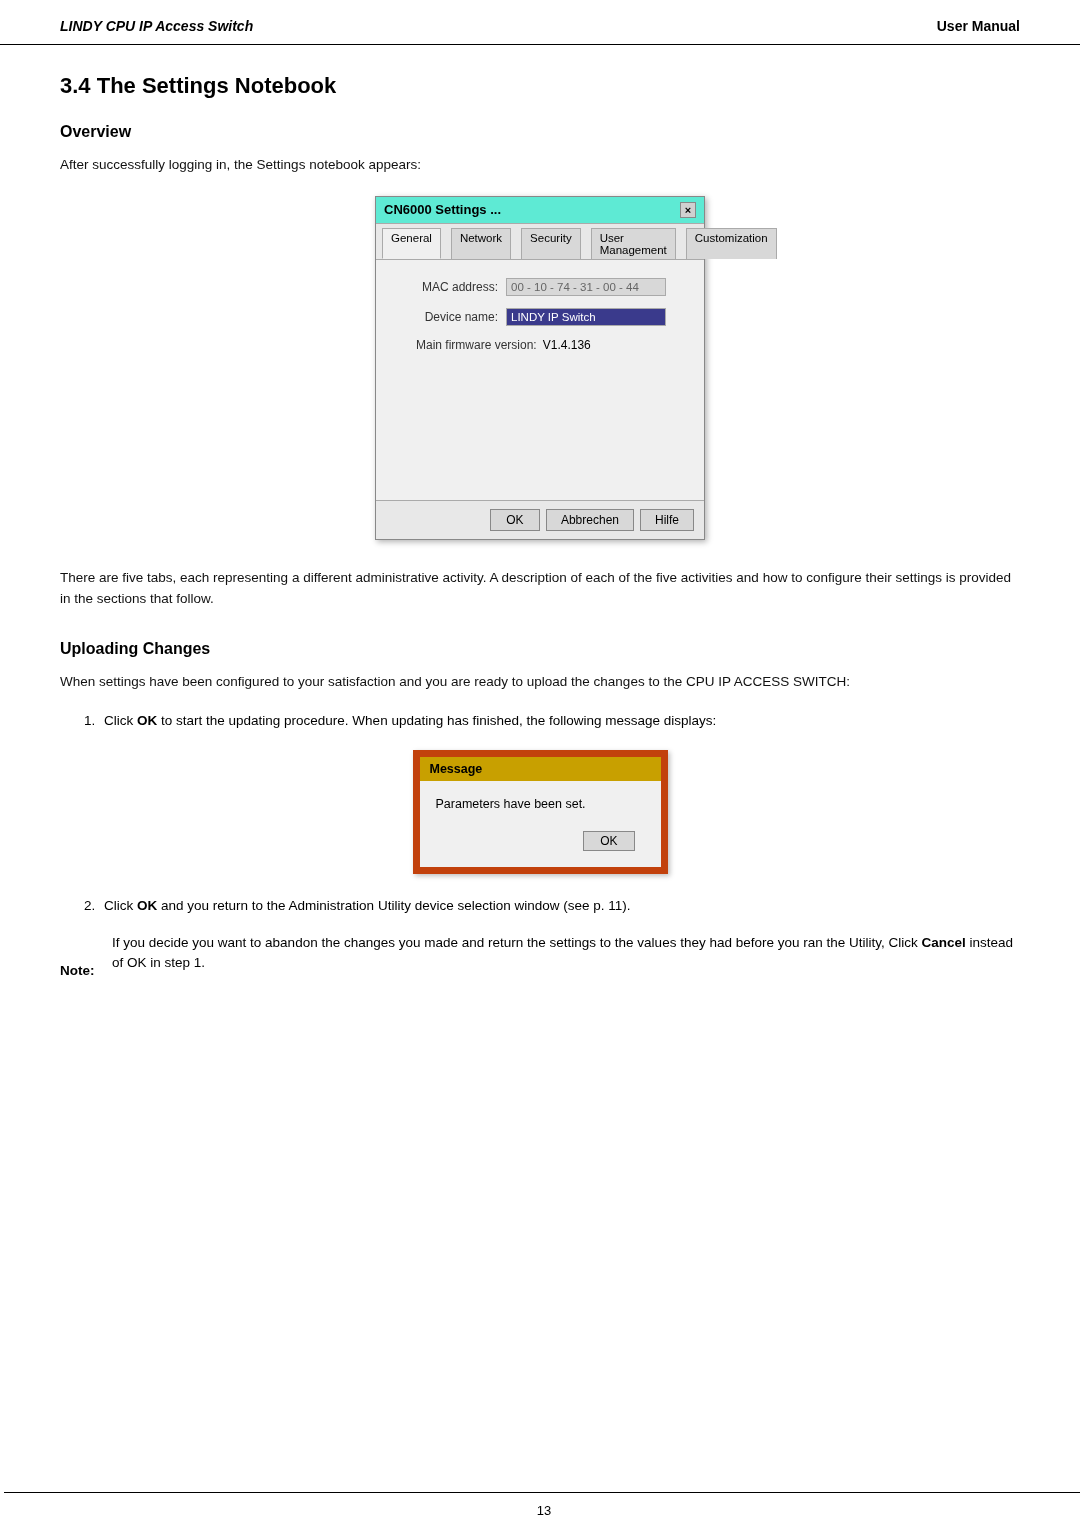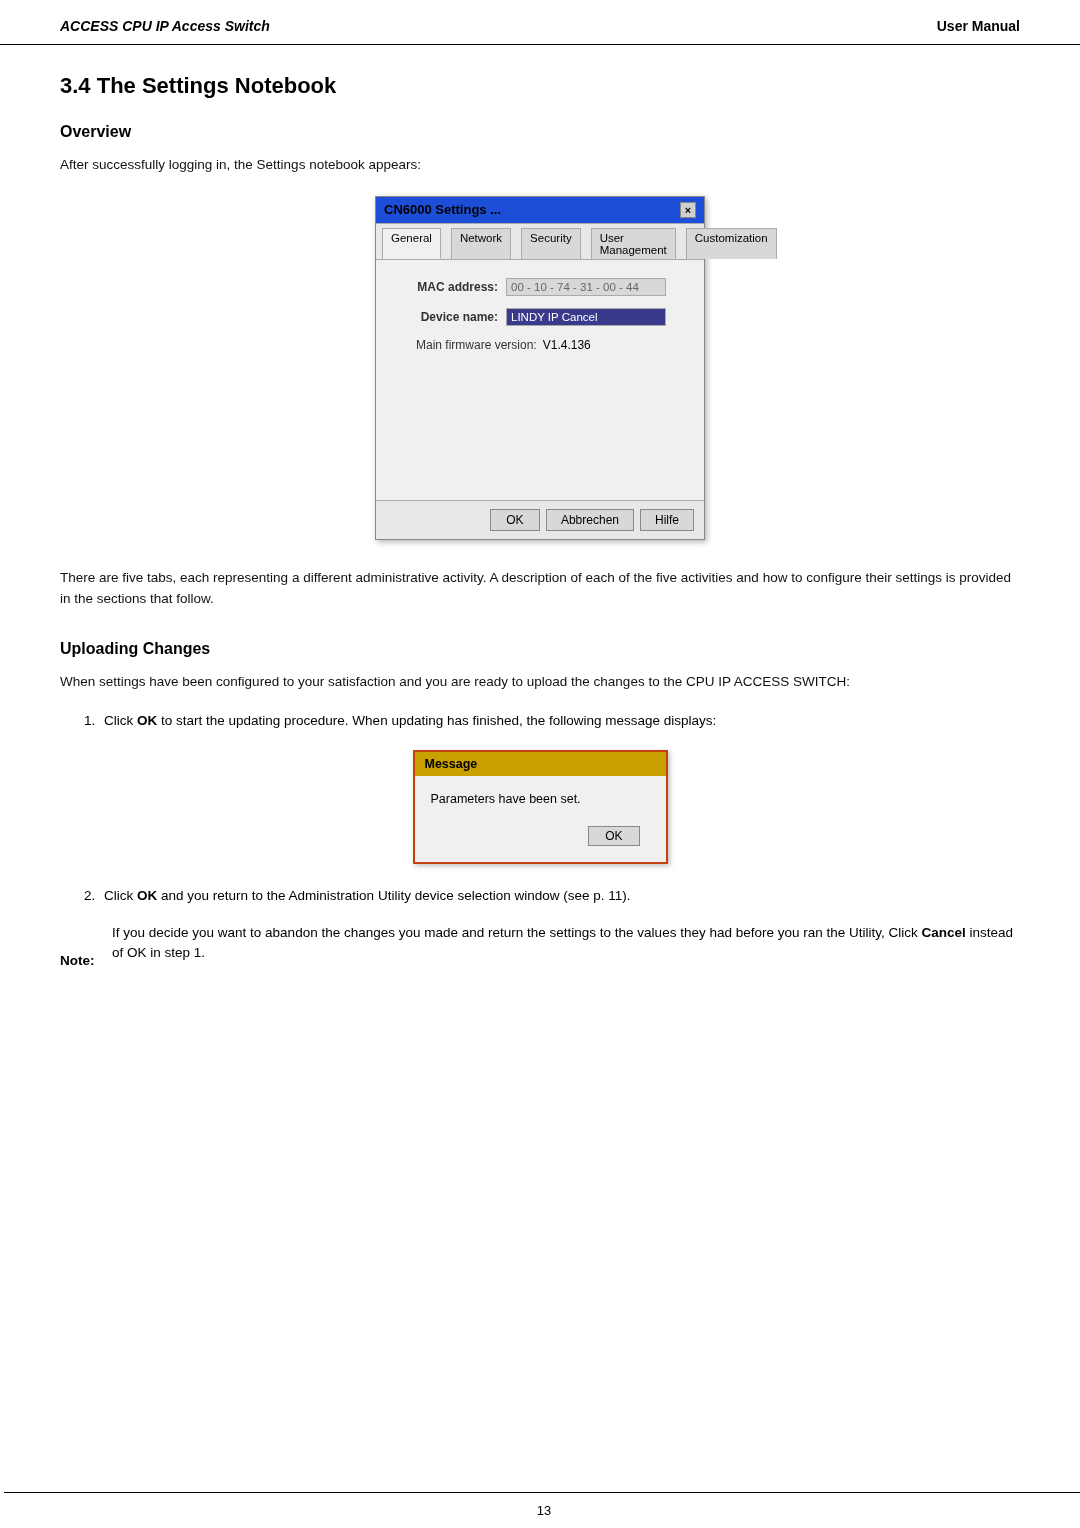--- a/index.html
+++ b/index.html
@@ -64,21 +64,21 @@
     }
 
     .dialog {
       width: 330px;
       border: 1px solid #888;
       background: #f0f0f0;
       box-shadow: 2px 2px 6px rgba(0,0,0,0.3);
     }
 
     .dialog-titlebar {
-      background: #1d4ed8;
+      background: #5eead4;
       border-bottom: 1px solid #aaa;
       padding: 5px 8px;
       display: flex;
       justify-content: space-between;
       align-items: center;
     }
     .dialog-title-text {
       font-size: 13px;
       font-weight: bold;
       color: #000;
@@ -128,21 +128,20 @@
       display: flex;
       align-items: center;
       margin-bottom: 12px;
     }
     .field-label {
       font-size: 12px;
       color: #333;
       width: 110px;
       text-align: right;
       padding-right: 8px;
-      font-weight: bold;
     }
     .field-input {
       font-size: 11.5px;
       border: 1px solid #aaa;
       background: #d8d8d8;
       padding: 2px 4px;
       color: #666;
       width: 160px;
     }
     .field-input.highlighted {
@@ -207,21 +206,21 @@
     }
 
     
     .msg-dialog-wrapper {
       display: flex;
       justify-content: center;
       margin: 18px 0 22px 0;
     }
     .msg-dialog {
       width: 255px;
-      border: 2px solid #c2410c;
+      border: 7px solid #c2410c;
       background: #f0f0f0;
       box-shadow: 2px 2px 5px rgba(0,0,0,0.25);
     }
     .msg-dialog-titlebar {
       background: #c8a000;
       padding: 5px 10px;
       font-size: 12.5px;
       font-weight: bold;
       color: #000;
     }
@@ -269,21 +268,21 @@
       position: absolute;
       bottom: 0;
       left: 4px;
       width: 1080px;
     }
   </style>
 </head>
 <body>
 
 <div class="page-header">
-  <span class="header-left">ACCESS CPU IP Access Switch</span>
+  <span class="header-left">LINDY CPU IP Access Switch</span>
   <span class="header-right">User Manual</span>
 </div>
 
 <div class="content">
 
   <div class="section-title">3.4 The Settings Notebook</div>
 
   <div class="subsection-title">Overview</div>
   <div class="body-text">After successfully logging in, the Settings notebook appears:</div>
 
@@ -305,21 +304,21 @@
 
       <div class="dialog-body">
 
         <div class="field-row">
           <span class="field-label">MAC address:</span>
           <span class="field-input">00 - 10 - 74 - 31 - 00 - 44</span>
         </div>
 
         <div class="field-row">
           <span class="field-label">Device name:</span>
-          <span class="field-input highlighted">LINDY IP Cancel</span>
+          <span class="field-input highlighted">LINDY IP Switch</span>
         </div>
 
         <div class="firmware-row">
           <span class="firmware-label">Main firmware version:</span>
           <span class="field-value">V1.4.136</span>
         </div>
       </div>
 
       <div class="dialog-footer">
         <button class="dialog-btn">OK</button>

